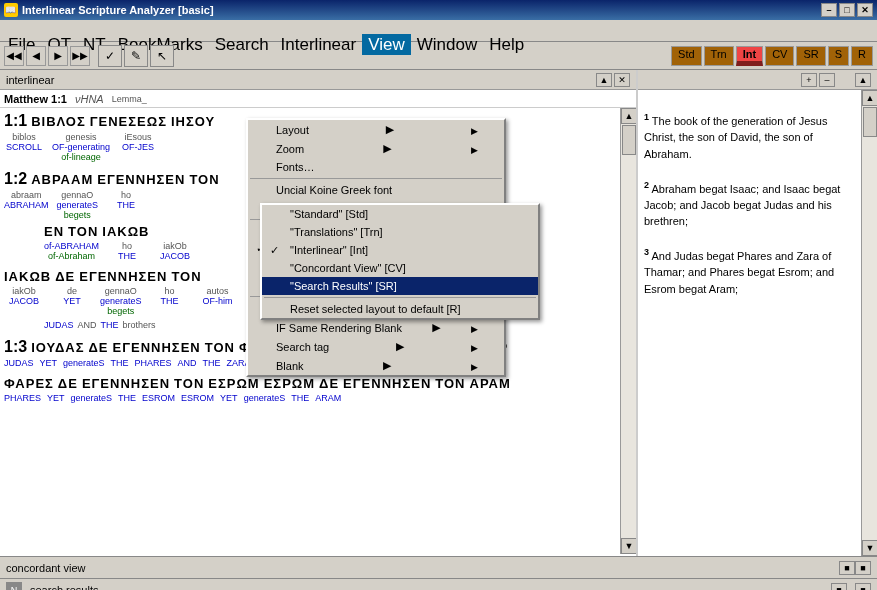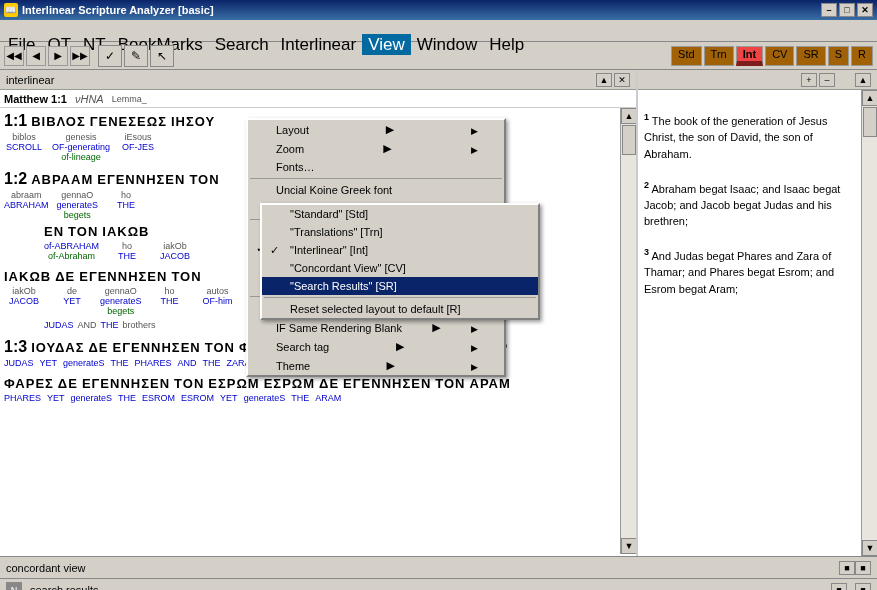--- a/index.html
+++ b/index.html
@@ -543,21 +543,21 @@
       </div>
       <div class="menu-dropdown-item has-arrow">
         <span>IF Same Rendering Blank</span>
         <span>▶</span>
       </div>
       <div class="menu-dropdown-item has-arrow">
         <span>Search tag</span>
         <span>▶</span>
       </div>
       <div class="menu-dropdown-item has-arrow">
-        <span>Theme</span>
+        <span>Blank</span>
         <span>▶</span>
       </div>
     </div>
 
     <div class="submenu">
       <div class="submenu-item">"Standard" [Std]</div>
       <div class="submenu-item">"Translations" [Trn]</div>
       <div class="submenu-item checked">"Interlinear" [Int]</div>
       <div class="submenu-item">"Concordant View" [CV]</div>
       <div class="submenu-item highlighted">"Search Results" [SR]</div>

